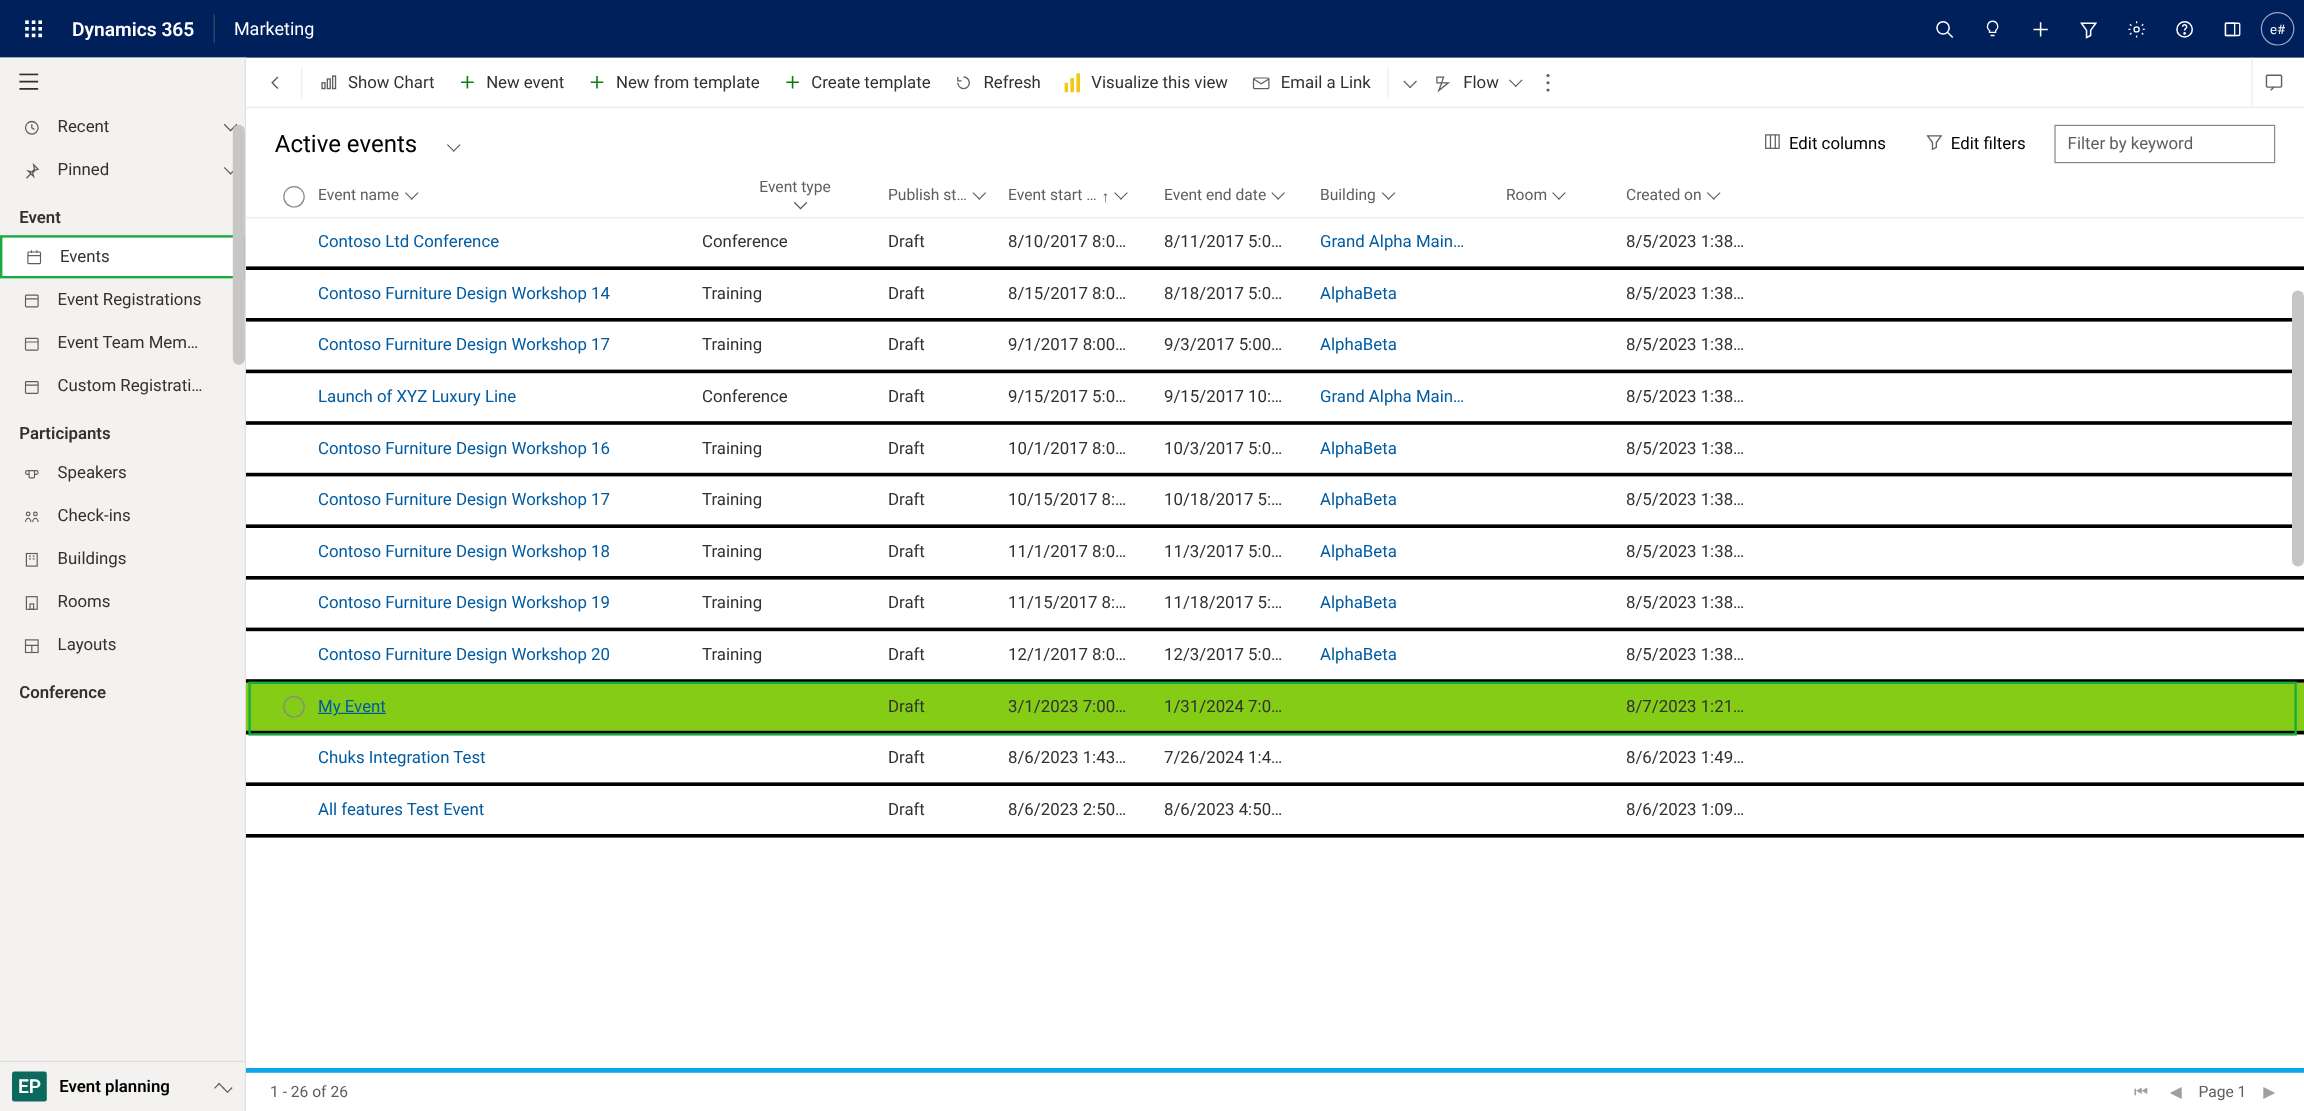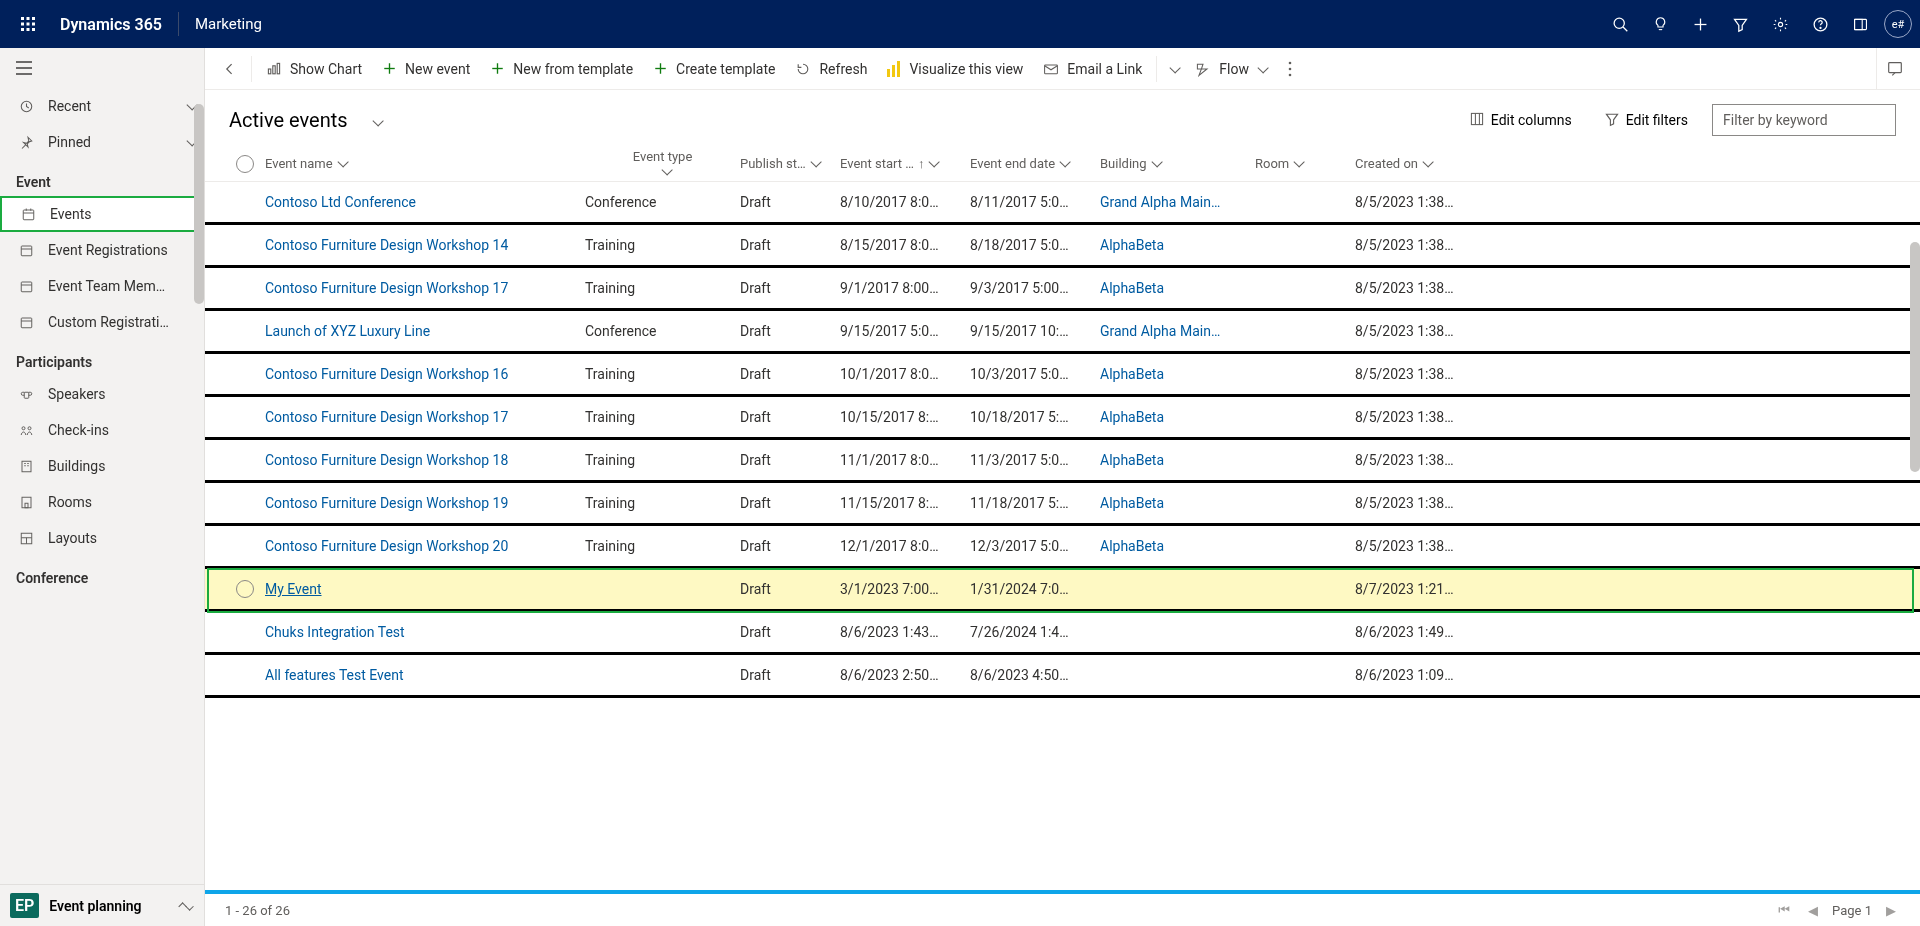--- a/index.html
+++ b/index.html
@@ -70,21 +70,21 @@
 .col-end  { width:130px; }
 .col-bld  { width:155px; }
 .col-room { width:100px; }
 .col-crt  { width:130px; }
 
 .gridbody { flex:1; overflow:hidden; position:relative; }
 .row { display:flex; align-items:center; height:43px; border-bottom:3px solid #000000; padding:0 20px; font-size:14px; }
 .row .colchk { width:40px; display:flex; justify-content:center; }
 .row .cell { overflow:hidden; text-overflow:ellipsis; white-space:nowrap; padding-right:12px; color:#323130; }
 .row .cell.link { color:#005ba1; cursor:pointer; }
-.row.sel { background:#fef9c3; }
+.row.sel { background:#84cc16; }
 .row.sel .cell.link.name { text-decoration:underline; }
 .row .cell.name { width:320px; }
 .row .cell.type { width:155px; }
 .row .cell.pub  { width:100px; }
 .row .cell.start{ width:130px; }
 .row .cell.end  { width:130px; }
 .row .cell.bld  { width:155px; }
 .row .cell.room { width:100px; }
 .row .cell.crt  { width:130px; }
 .rowhl { position:absolute; left:2px; right:6px; border:2px solid #1aab40; pointer-events:none; height:45px; }

